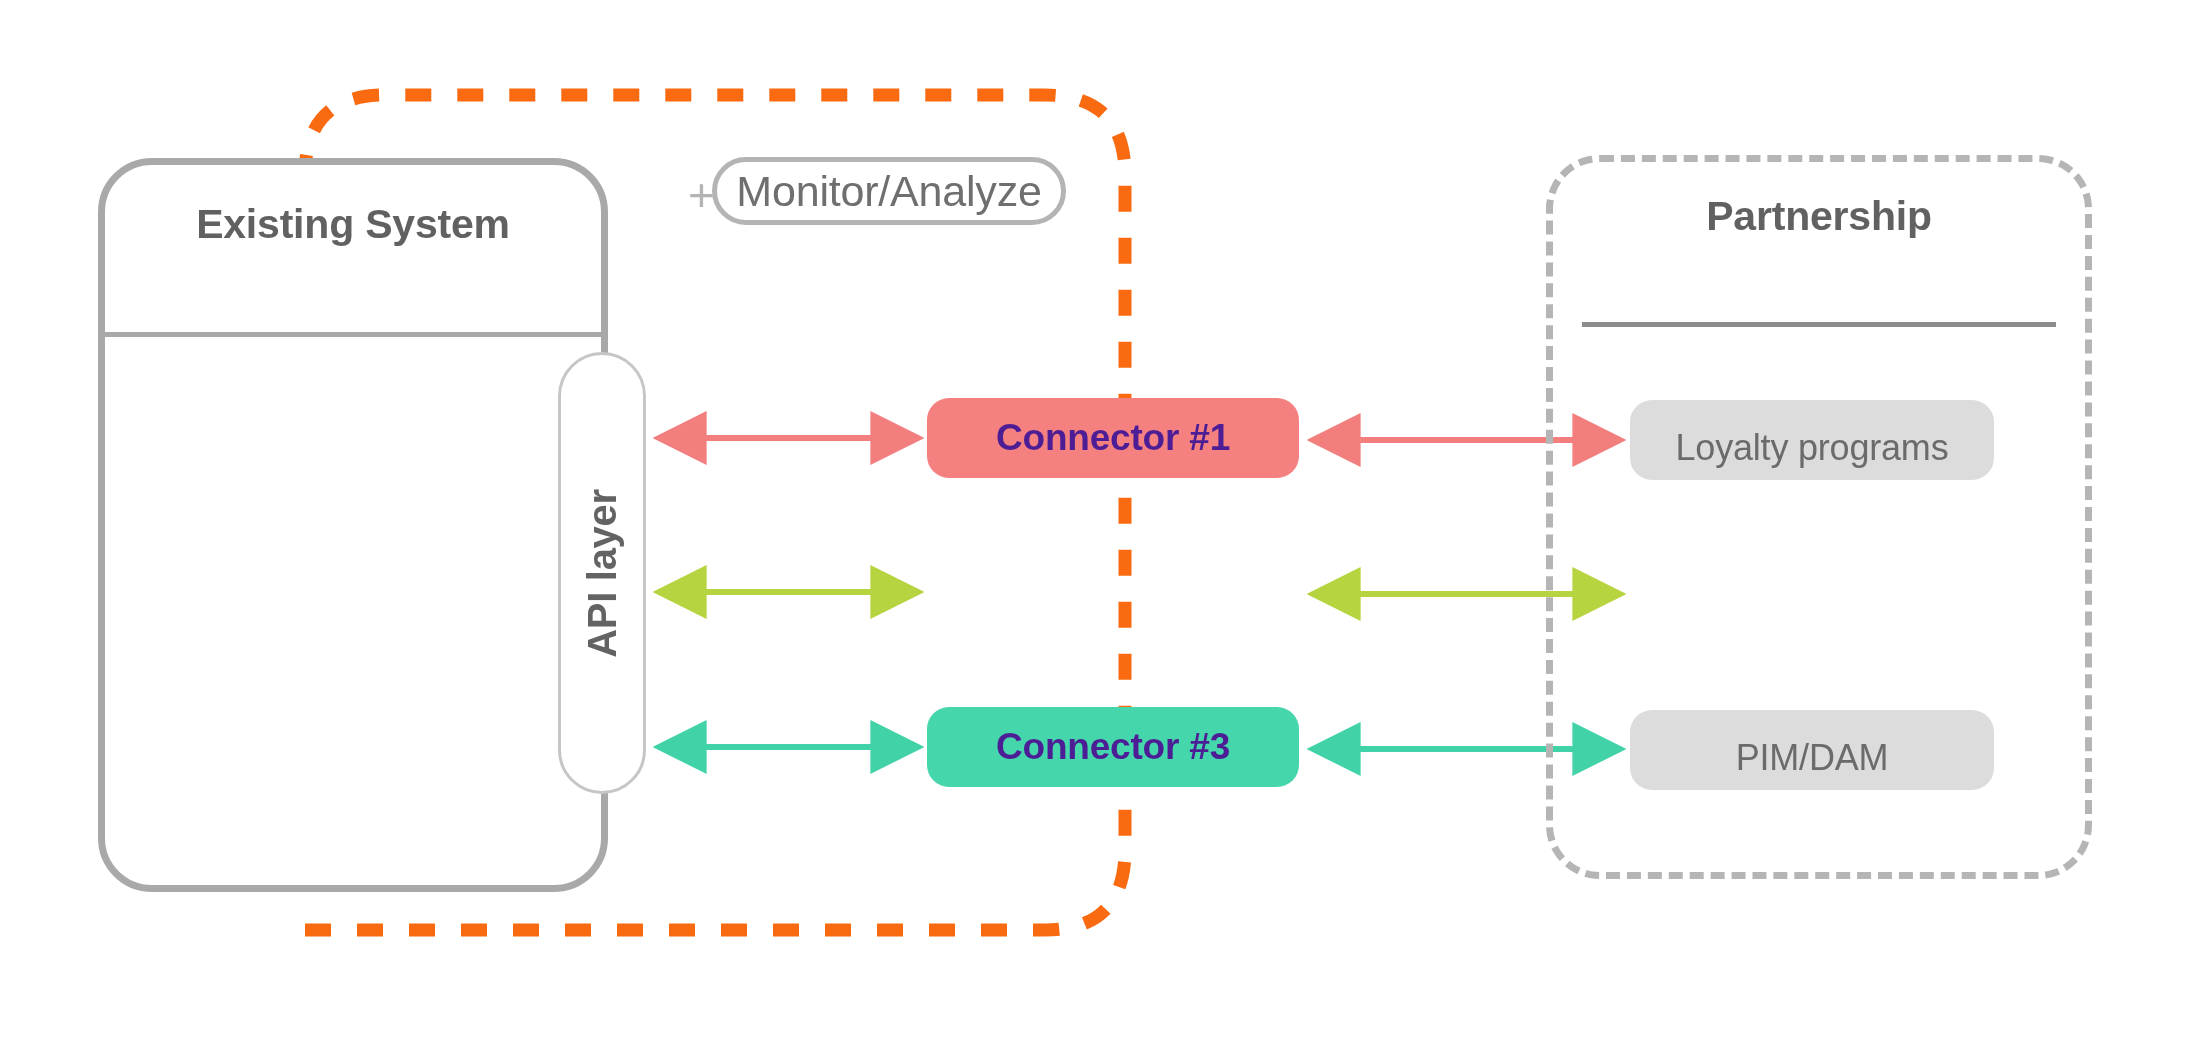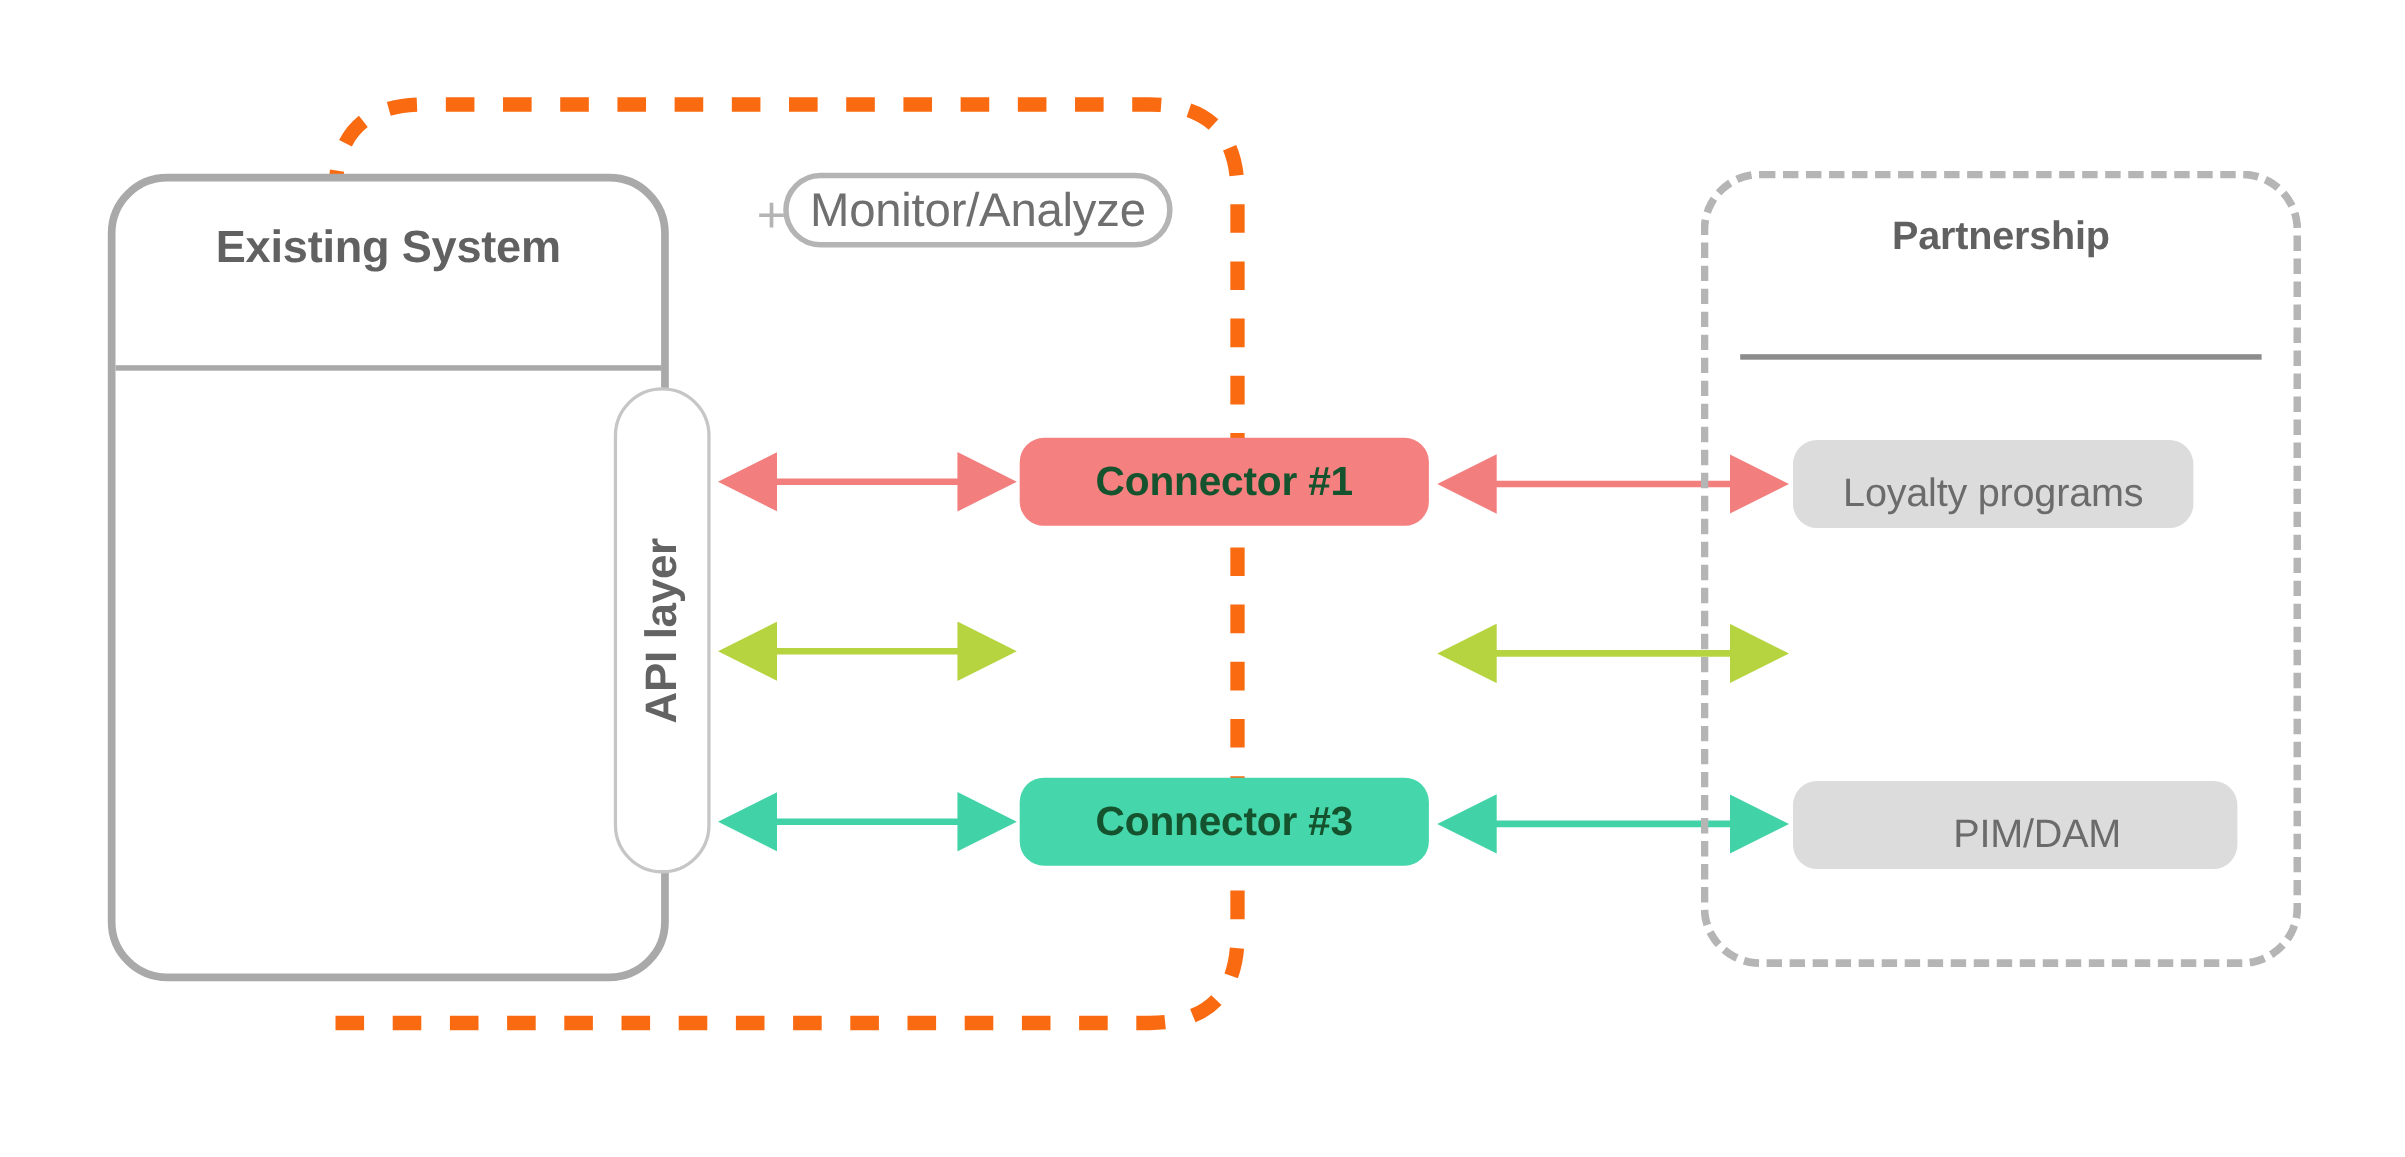--- a/index.html
+++ b/index.html
@@ -124,21 +124,21 @@
     height: 80px;
     border-radius: 22px;
     display: flex;
     align-items: center;
     justify-content: center;
     z-index: 6;
   }
   .connector-label {
     font-size: 37px;
     font-weight: bold;
-    color: #14532d;
+    color: #4c1d95;
     letter-spacing: -0.2px;
   }
   .c1 { top: 398px; }
   .c2 { top: 552px; }
   .c3 { top: 707px; align-items: center; }
 
   
   .partner-panel {
     position: absolute;
     left: 1546px;
@@ -150,21 +150,21 @@
     background: transparent;
     box-sizing: border-box;
     z-index: 2;
   }
   .partner-title {
     position: absolute;
     left: 1546px;
     top: 193px;
     width: 546px;
     text-align: center;
-    font-size: 36px;
+    font-size: 41px;
     font-weight: bold;
     color: #616161;
     letter-spacing: -0.2px;
     z-index: 4;
   }
   .partner-divider {
     position: absolute;
     left: 1582px;
     top: 322px;
     width: 474px;
@@ -185,21 +185,21 @@
     z-index: 5;
   }
   .partner-chip-label {
     font-size: 36px;
     color: #6b6b6b;
     letter-spacing: -0.2px;
     margin-top: 16px;
   }
   .p1 { top: 400px; }
   .p2 { top: 555px; }
-  .p3 { top: 710px; padding-left: 40px; }
+  .p3 { top: 710px; }
 </style>
 </head>
 <body>
 
 <div id="stage">
 
   <svg id="svg-layer" viewBox="0 0 2186 1052">
     <defs>
       <marker id="ah-red-e" markerWidth="9" markerHeight="9" refX="7.6" refY="4.5" orient="auto" markerUnits="strokeWidth">
         <path d="M0,0 L9,4.5 L0,9 Z" fill="#f27e7e"></path>

